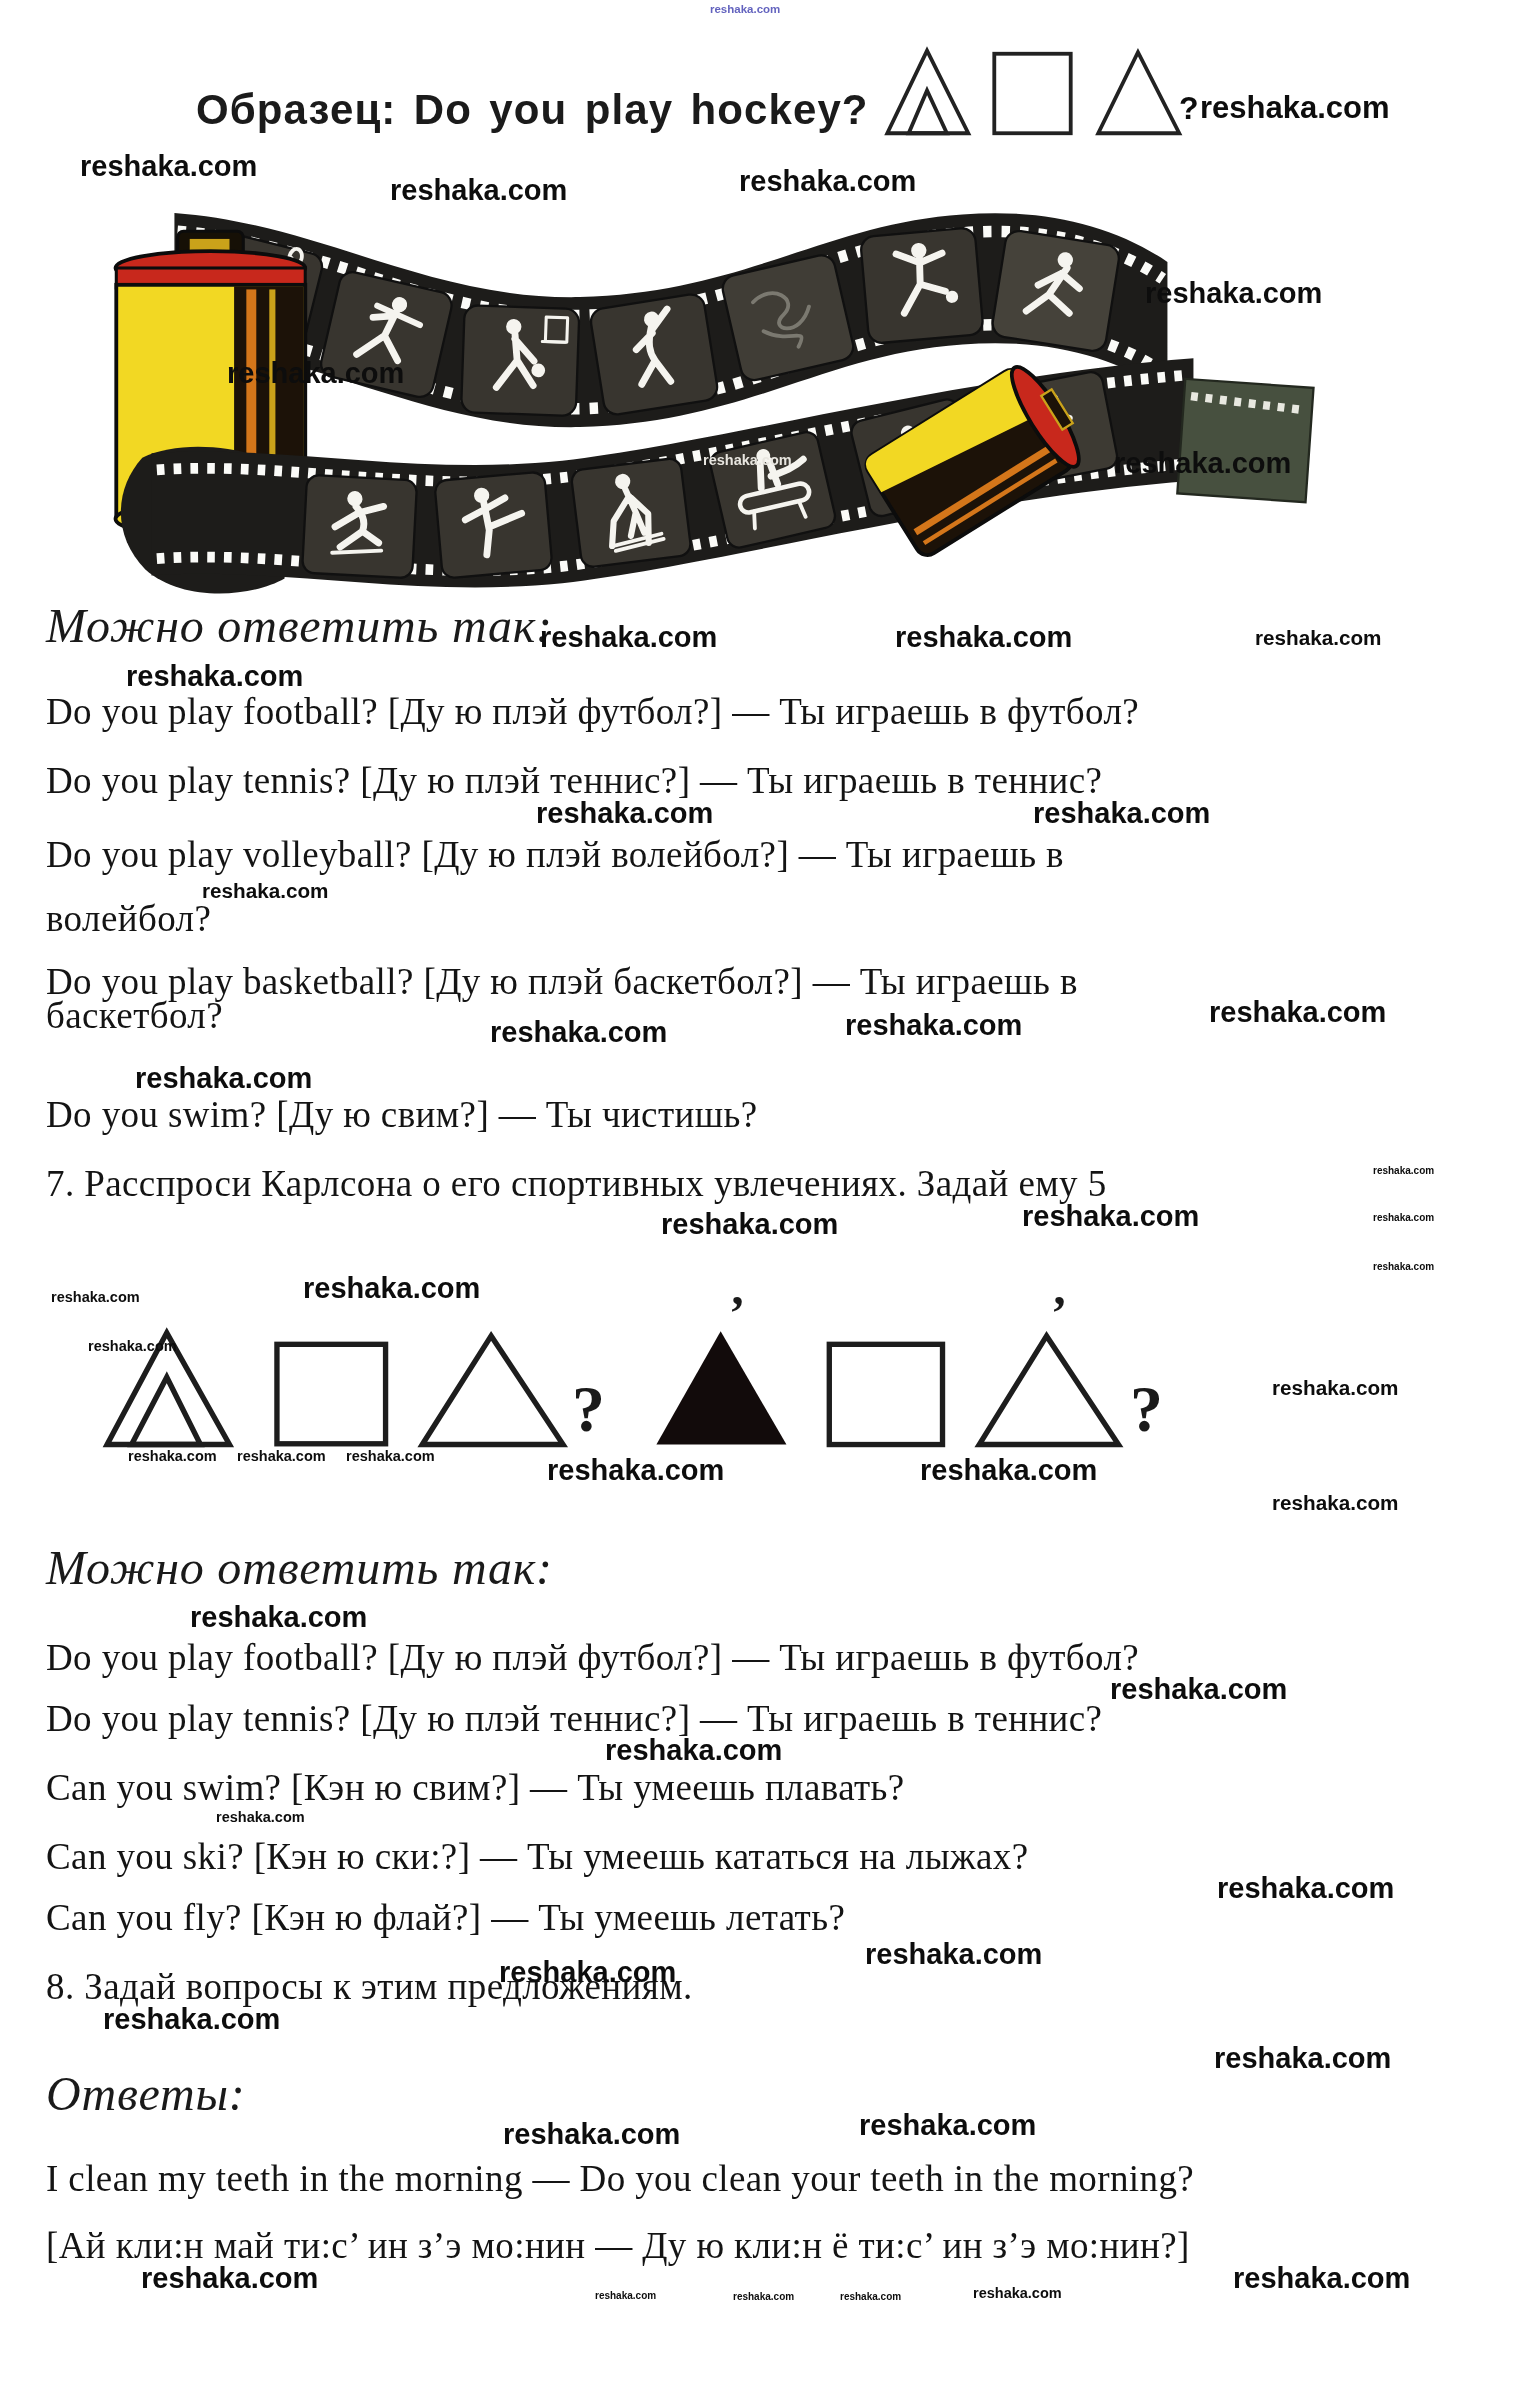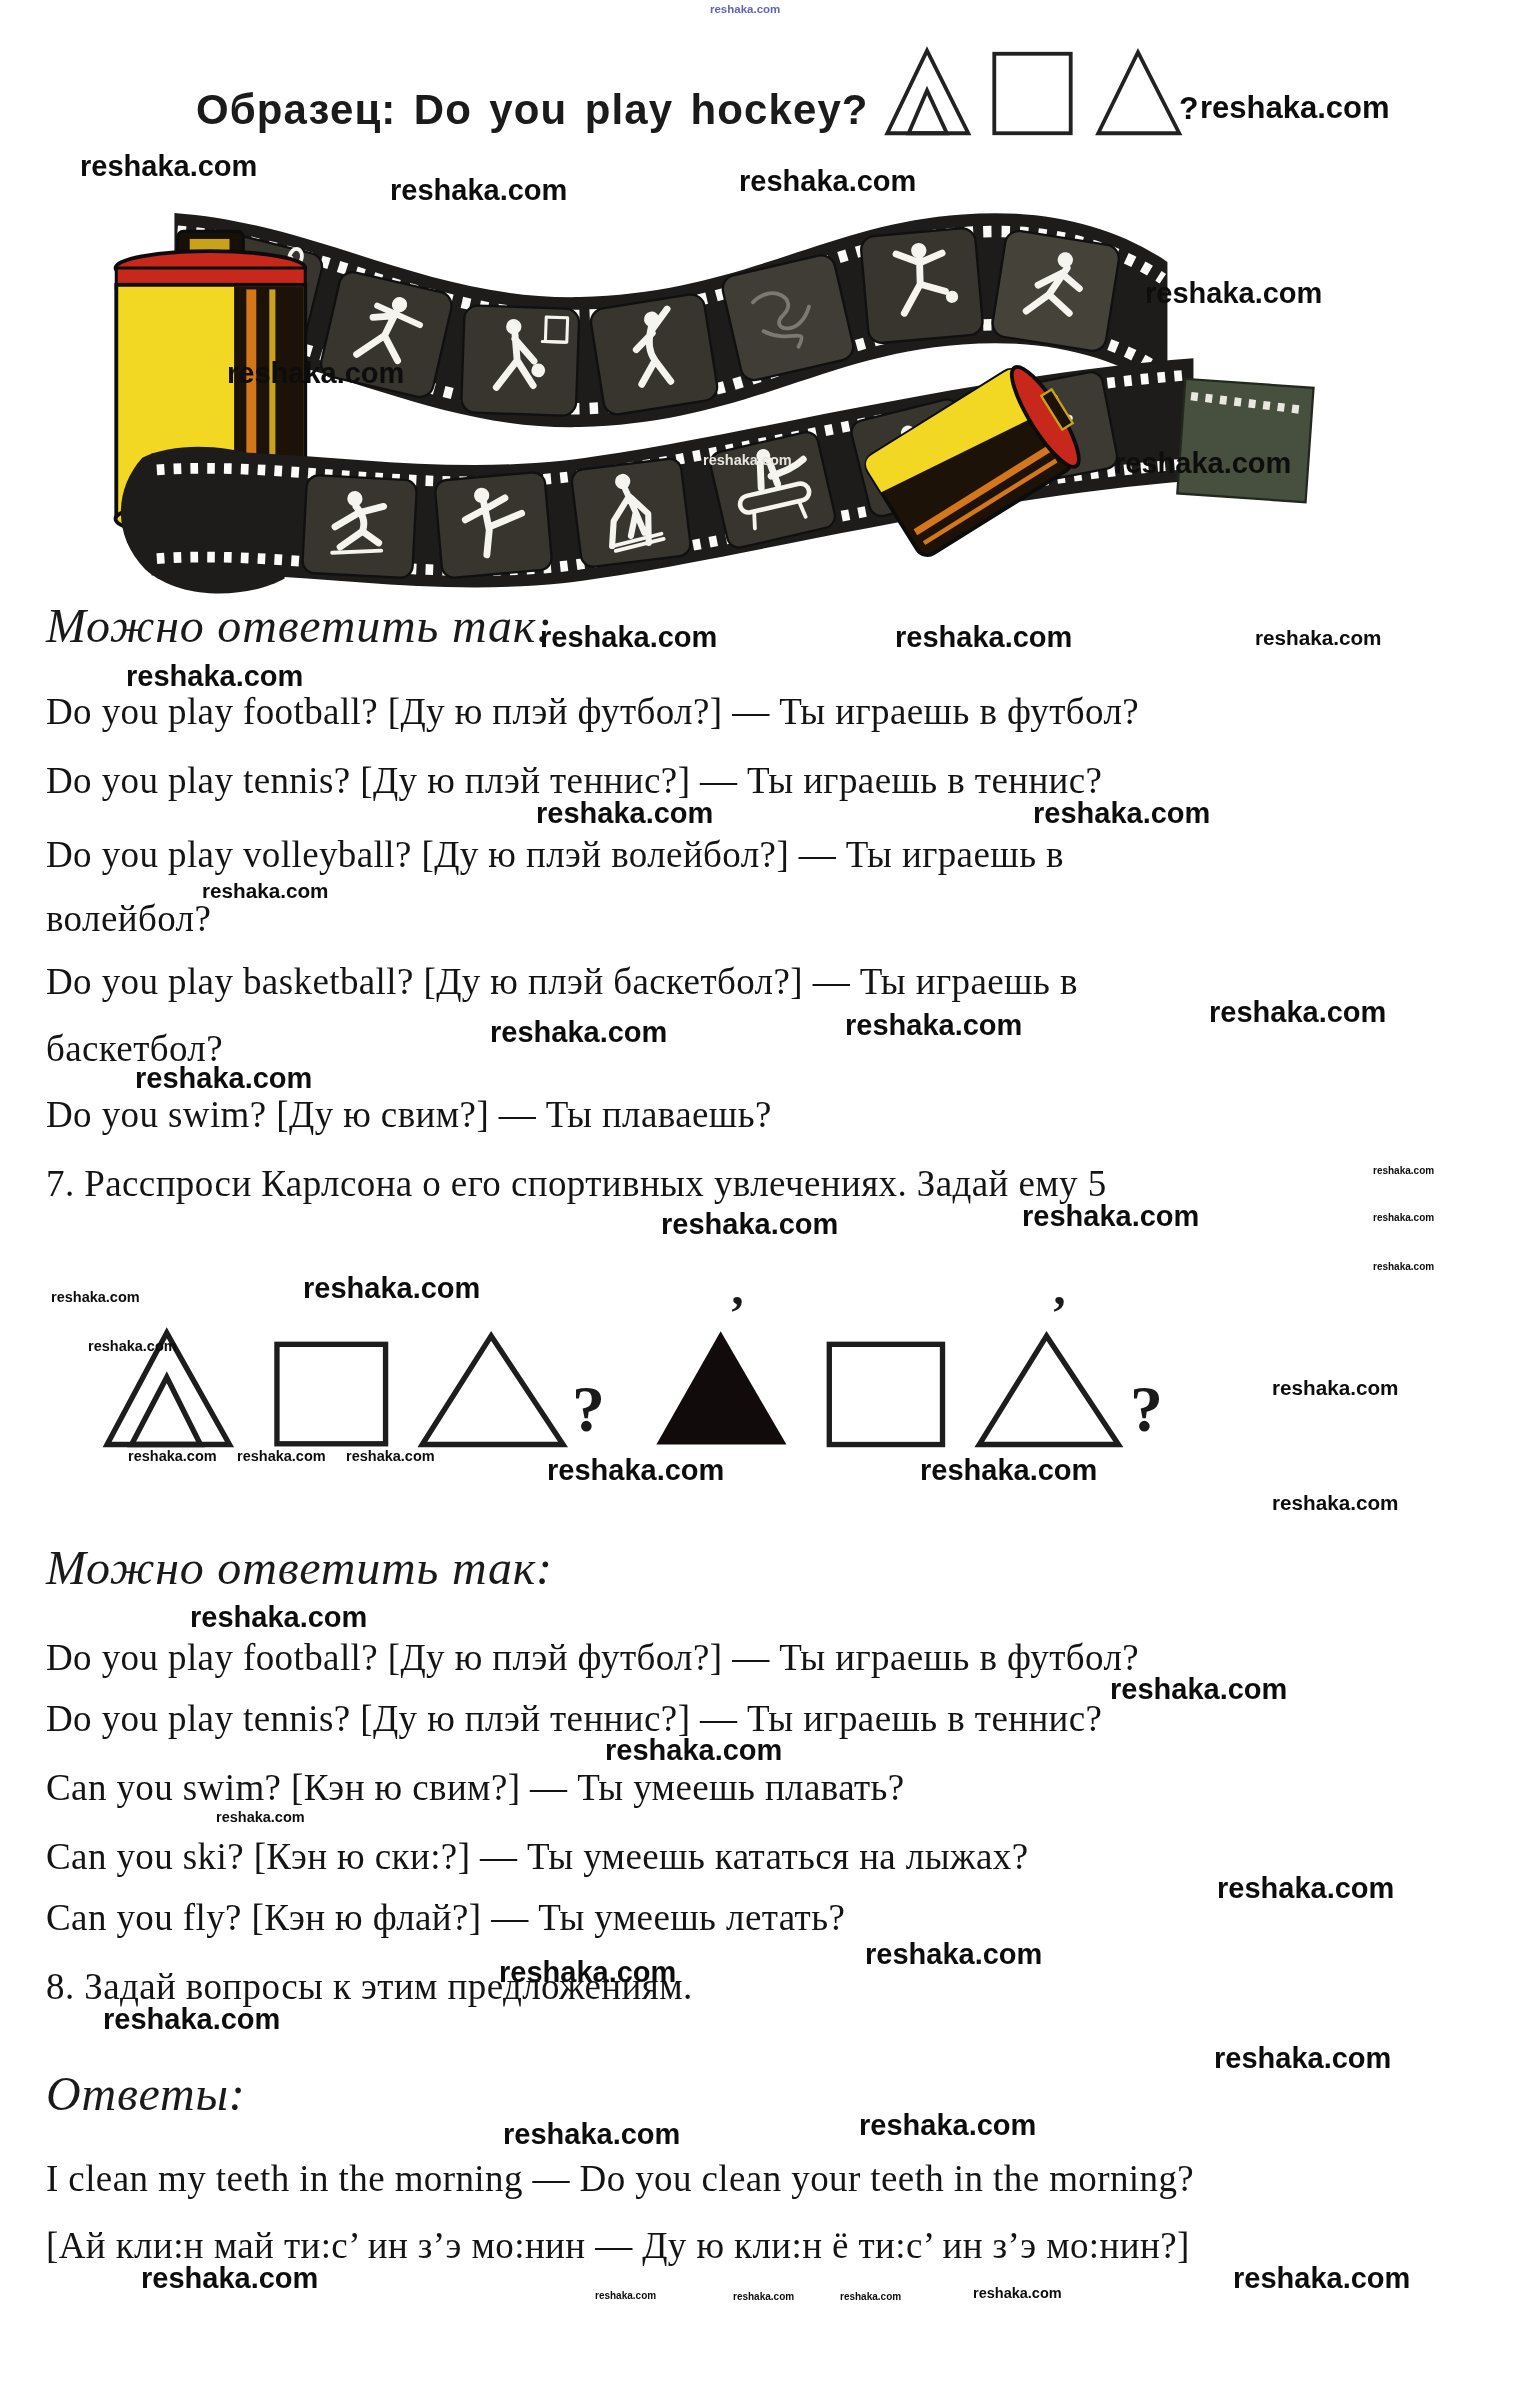--- a/index.html
+++ b/index.html
@@ -197,23 +197,23 @@
   <div class="t" style="left:46px;top:759px">Do you play tennis? [Ду ю плэй теннис?] — Ты играешь в теннис?</div>
   <span class="wm lg" style="left:536px;top:797px">reshaka.com</span>
   <span class="wm lg" style="left:1033px;top:797px">reshaka.com</span>
   <div class="t" style="left:46px;top:833px">Do you play volleyball? [Ду ю плэй волейбол?] — Ты играешь в</div>
   <span class="wm md" style="left:202px;top:879px">reshaka.com</span>
   <div class="t" style="left:46px;top:897px">волейбол?</div>
   <div class="t" style="left:46px;top:960px">Do you play basketball? [Ду ю плэй баскетбол?] — Ты играешь в</div>
   <span class="wm lg" style="left:845px;top:1009px">reshaka.com</span>
   <span class="wm lg" style="left:1209px;top:996px">reshaka.com</span>
   <span class="wm lg" style="left:490px;top:1016px">reshaka.com</span>
-  <div class="t" style="left:46px;top:1027px">баскетбол?</div>
+  <div class="t" style="left:46px;top:994px">баскетбол?</div>
   <span class="wm lg" style="left:135px;top:1062px">reshaka.com</span>
-  <div class="t" style="left:46px;top:1093px">Do you swim? [Ду ю свим?] — Ты плаваешь?</div>
+  <div class="t" style="left:46px;top:1093px">Do you swim? [Ду ю свим?] — Ты чистишь?</div>
 
   <div class="t" style="left:46px;top:1162px">7. Расспроси Карлсона о его спортивных увлечениях. Задай ему 5</div>
   <span class="wm xs" style="left:1373px;top:1165px">reshaka.com</span>
   <span class="wm lg" style="left:661px;top:1208px">reshaka.com</span>
   <span class="wm lg" style="left:1022px;top:1200px">reshaka.com</span>
   <span class="wm xs" style="left:1373px;top:1212px">reshaka.com</span>
   <span class="wm xs" style="left:1373px;top:1261px">reshaka.com</span>
   <span class="wm sm" style="left:51px;top:1289px">reshaka.com</span>
   <span class="wm lg" style="left:303px;top:1272px">reshaka.com</span>
 

